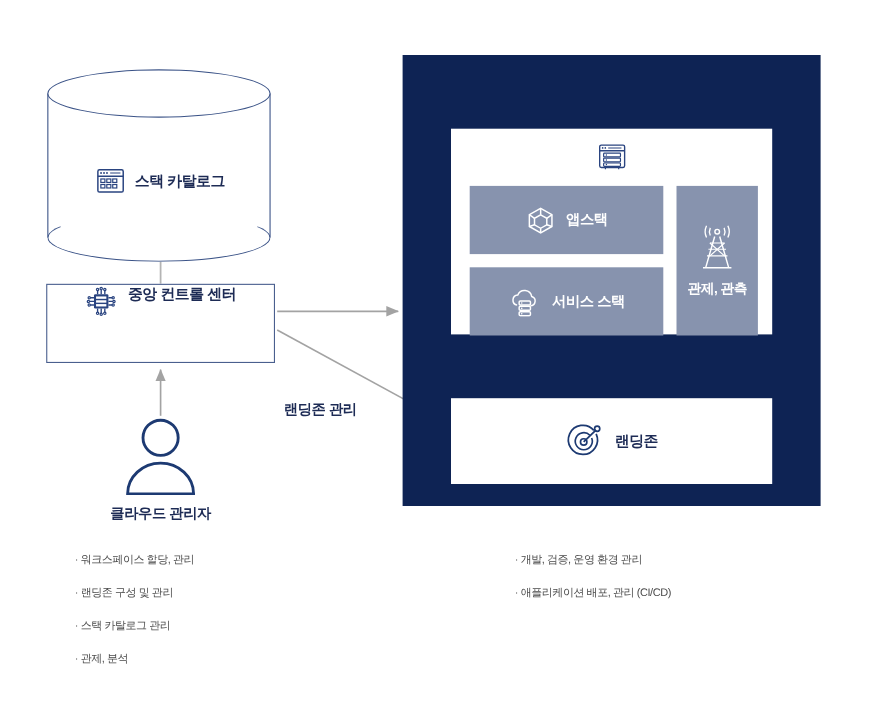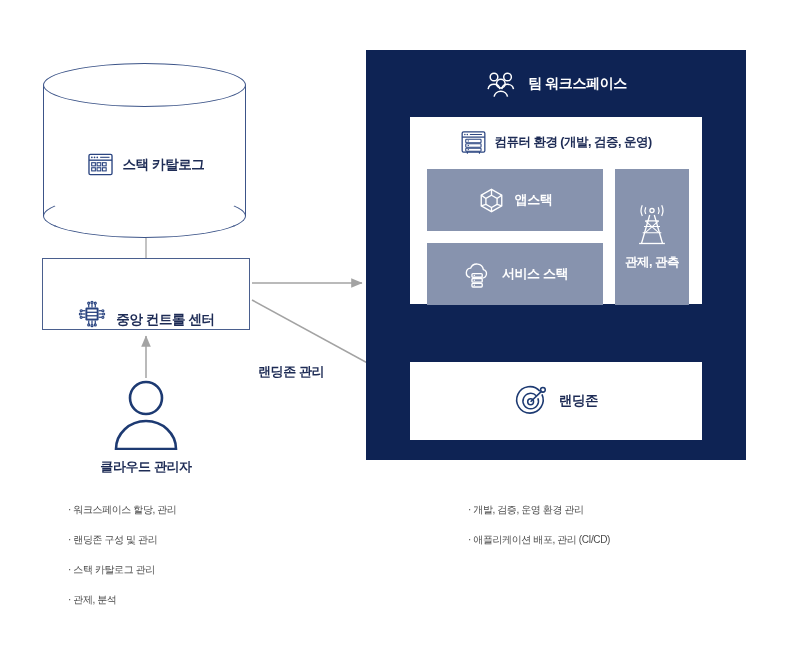--- a/index.html
+++ b/index.html
@@ -80,21 +80,21 @@
   .control-center {
     position: absolute;
     left: 42px;
     top: 258px;
     width: 208px;
     height: 72px;
     border: 1.4px solid #4a5f8e;
     background: #ffffff;
     box-sizing: border-box;
     display: flex;
-    align-items: flex-end;
+    align-items: flex-start;
     justify-content: center;
     gap: 9px;
   }
   .control-center .lbl-text {
     font-size: 13.5px;
     font-weight: 700;
     letter-spacing: -0.4px;
     color: #1d2b55;
     white-space: nowrap;
   }
@@ -379,33 +379,20 @@
       <circle cx="38" cy="20" r="16"></circle>
       <path d="M8,71 a30,28 0 0 1 60,0 z"></path>
     </svg>
   </div>
   <div class="admin-caption">클라우드 관리자</div>
 
   <div class="arrow-label">랜딩존 관리</div>
 
   <div class="workspace">
 
-    <div class="ws-header">
-      <span>
-        <svg class="icon-svg" width="32" height="28" viewBox="0 0 34 30" fill="none" stroke="#ffffff" stroke-width="1.6">
-          <circle cx="9.5" cy="7.5" r="4.1"></circle>
-          <path d="M3.2,20.5 a6.4,6.2 0 0 1 12.6,0"></path>
-          <circle cx="24" cy="7.5" r="4.1"></circle>
-          <path d="M17.8,20.5 a6.4,6.2 0 0 1 12.6,0"></path>
-          <circle cx="16.8" cy="14.6" r="4.6"></circle>
-          <path d="M9.6,28.6 a7.3,7 0 0 1 14.4,0"></path>
-        </svg>
-      </span>
-      <span class="lbl-text">팀 워크스페이스</span>
-    </div>
 
     <div class="compute-card">
 
       <div class="compute-head">
         <span>
           <svg class="icon-svg" width="27" height="27" viewBox="0 0 30 30" fill="none" stroke="#2a4480" stroke-width="1.4">
             <rect x="2.4" y="3.2" width="25.2" height="22.6" rx="1.6"></rect>
             <line x1="2.4" y1="9" x2="27.6" y2="9"></line>
             <circle cx="5.4" cy="6.1" r="0.85" fill="#2a4480" stroke="none"></circle>
             <circle cx="8.1" cy="6.1" r="0.85" fill="#2a4480" stroke="none"></circle>
@@ -413,21 +400,20 @@
             <rect x="6.4" y="11.3" width="17" height="3.9" rx="0.8" stroke-width="1.2"></rect>
             <rect x="6.4" y="16.3" width="17" height="3.9" rx="0.8" stroke-width="1.2"></rect>
             <rect x="6.4" y="21.3" width="17" height="3.4" rx="0.8" stroke-width="1.2"></rect>
             <circle cx="9.2" cy="13.2" r="0.75" fill="#2a4480" stroke="none"></circle>
             <circle cx="9.2" cy="18.2" r="0.75" fill="#2a4480" stroke="none"></circle>
             <circle cx="9.2" cy="22.9" r="0.75" fill="#2a4480" stroke="none"></circle>
             <line x1="8.2" y1="25.5" x2="8.2" y2="27.6" stroke-width="1.2"></line>
             <line x1="21.6" y1="25.5" x2="21.6" y2="27.6" stroke-width="1.2"></line>
           </svg>
         </span>
-        <span class="lbl-text">컴퓨터 환경 (개발, 검증, 운영)</span>
       </div>
 
       <div class="stack-col">
 
         <div class="stack-tile">
           <span>
             <svg class="icon-svg" width="27" height="27" viewBox="0 0 30 30" fill="none" stroke="#ffffff" stroke-width="1.5">
               <path d="M15,2.6 L26.4,9 L26.4,21 L15,27.4 L3.6,21 L3.6,9 Z"></path>
               <path d="M15,9.2 L21.2,12.7 L21.2,19.3 L15,22.8 L8.8,19.3 L8.8,12.7 Z"></path>
               <line x1="15" y1="2.6" x2="15" y2="9.2"></line>

